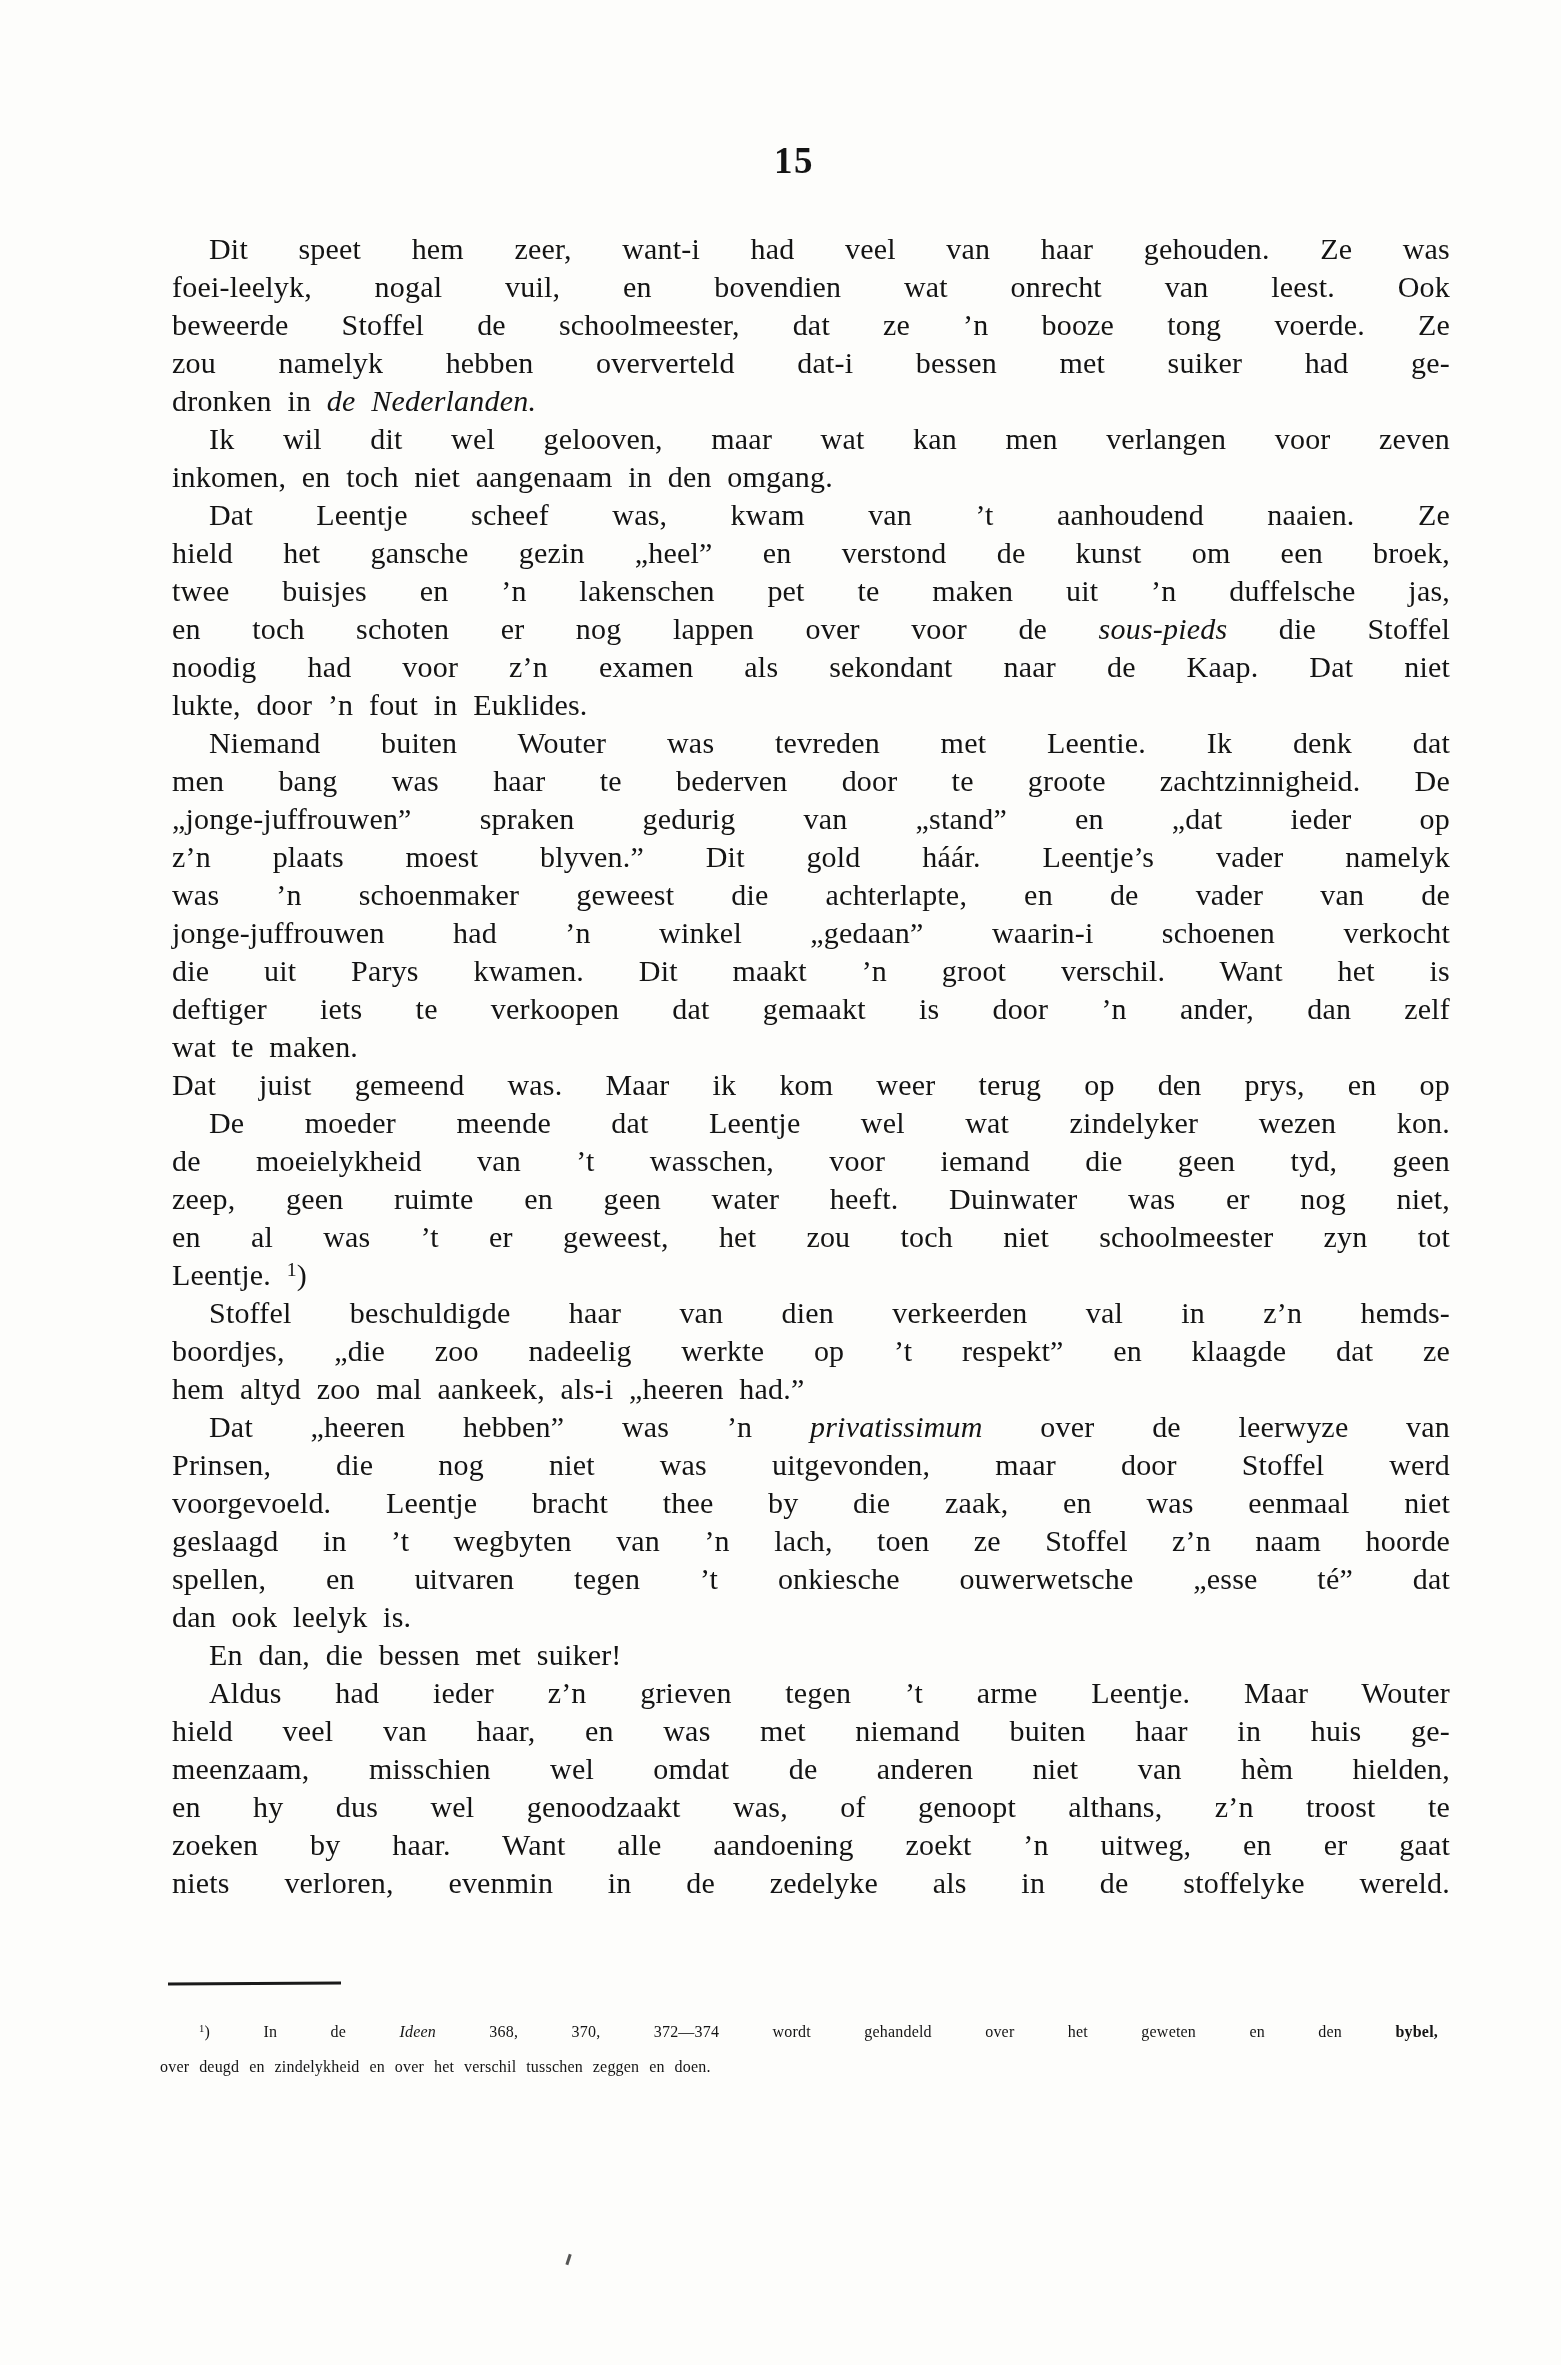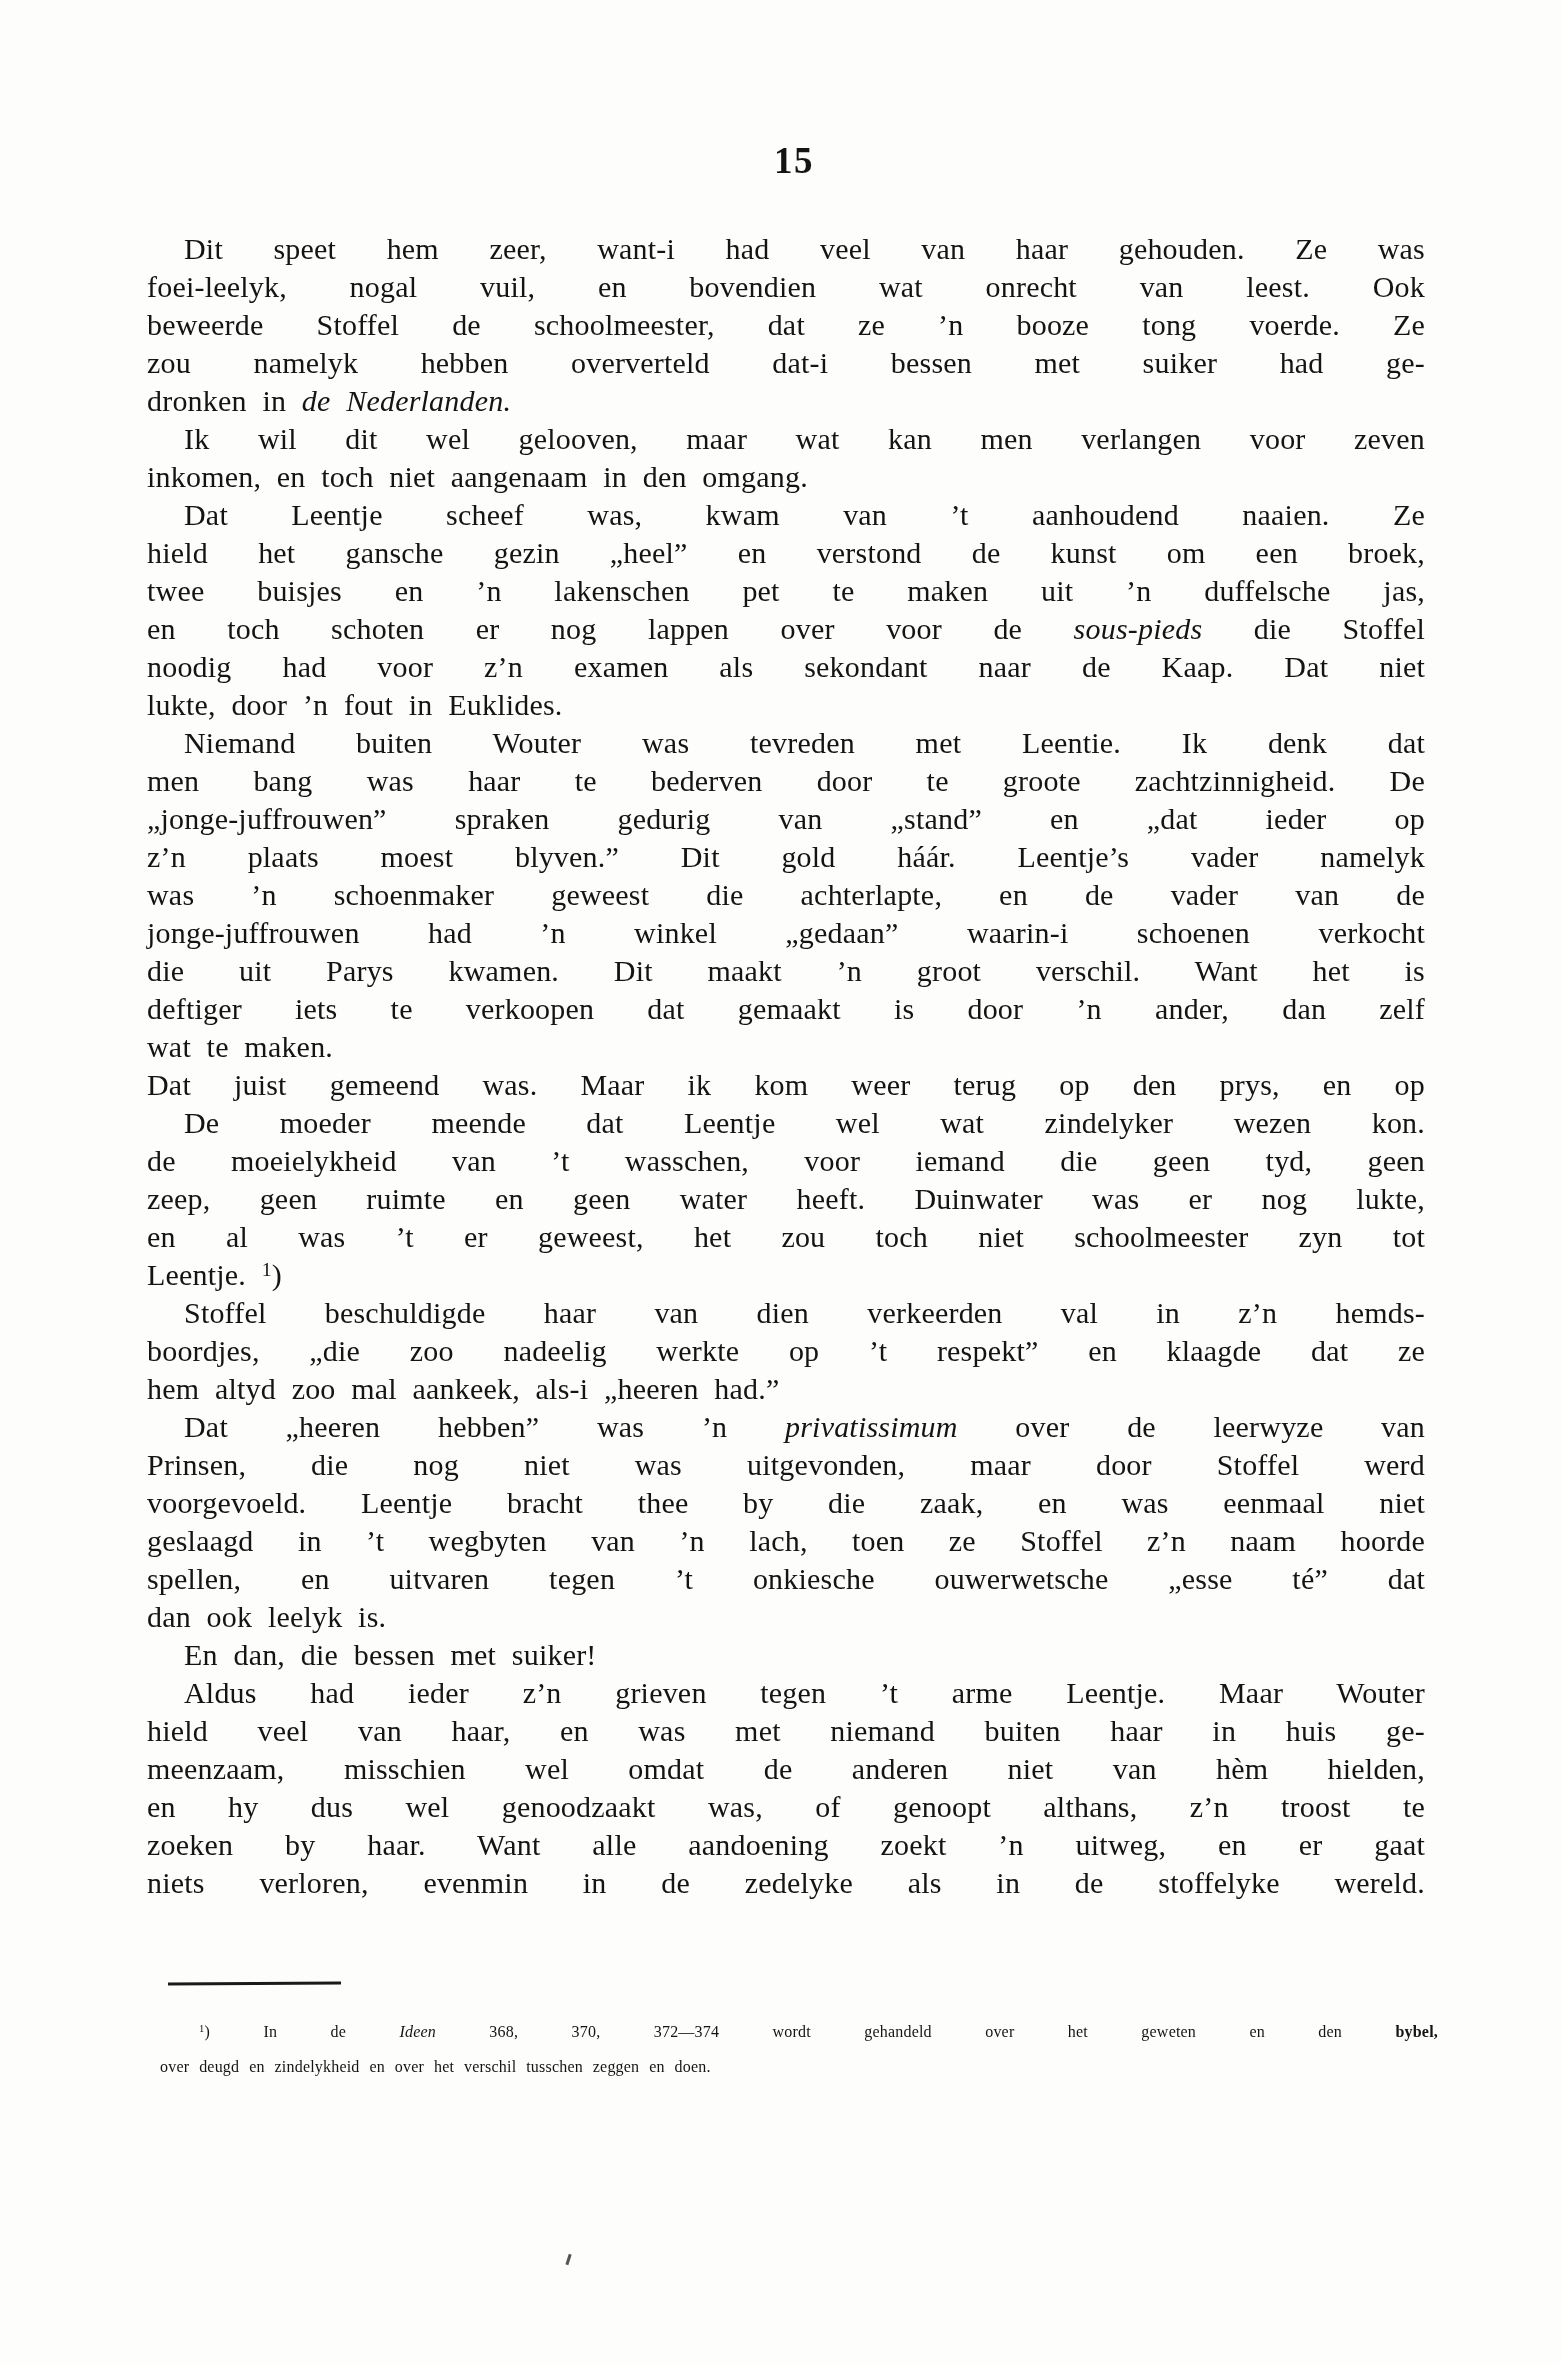--- a/index.html
+++ b/index.html
@@ -24,21 +24,21 @@
     top: 139px;
     left: 13px;
     width: 1562px;
     text-align: center;
     font-size: 37px;
     font-weight: bold;
     letter-spacing: 1.6px;
   }
   .text-block {
     position: absolute;
-    left: 147px;
+    left: 172px;
     top: 230px;
     width: 1278px;
   }
   .line {
     font-size: 30px;
     line-height: 38px;
     height: 38px;
     white-space: nowrap;
     word-spacing: 8px;
     letter-spacing: 0.2px;
@@ -119,21 +119,21 @@
       <div class="line j"><span>„jonge-juffrouwen” spraken gedurig van „stand” en „dat ieder op</span></div>
       <div class="line j"><span>z’n plaats moest blyven.” Dit gold háár. Leentje’s vader namelyk</span></div>
       <div class="line j"><span>was ’n schoenmaker geweest die achterlapte, en de vader van de</span></div>
       <div class="line j"><span>jonge-juffrouwen had ’n winkel „gedaan” waarin-i schoenen verkocht</span></div>
       <div class="line j"><span>die uit Parys kwamen. Dit maakt ’n groot verschil. Want het is</span></div>
       <div class="line j"><span>deftiger iets te verkoopen dat gemaakt is door ’n ander, dan zelf</span></div>
       <div class="line"><span>wat te maken.</span></div>
       <div class="line j"><span>Dat juist gemeend was. Maar ik kom weer terug op den prys, en op</span></div>
       <div class="line j indent"><span>De moeder meende dat Leentje wel wat zindelyker wezen kon.</span></div>
       <div class="line j"><span>de moeielykheid van ’t wasschen, voor iemand die geen tyd, geen</span></div>
-      <div class="line j"><span>zeep, geen ruimte en geen water heeft. Duinwater was er nog lukte,</span></div>
+      <div class="line j"><span>zeep, geen ruimte en geen water heeft. Duinwater was er nog niet,</span></div>
       <div class="line j"><span>en al was ’t er geweest, het zou toch niet schoolmeester zyn tot</span></div>
       <div class="line"><span>Leentje. </span><span class="sup">1</span><span>)</span></div>
       <div class="line j indent"><span>Stoffel beschuldigde haar van dien verkeerden val in z’n hemds-</span></div>
       <div class="line j"><span>boordjes, „die zoo nadeelig werkte op ’t respekt” en klaagde dat ze</span></div>
       <div class="line"><span>hem altyd zoo mal aankeek, als-i „heeren had.”</span></div>
       <div class="line j indent"><span>Dat „heeren hebben” was ’n </span><span class="i">privatissimum</span><span> over de leerwyze van</span></div>
       <div class="line j"><span>Prinsen, die nog niet was uitgevonden, maar door Stoffel werd</span></div>
       <div class="line j"><span>voorgevoeld. Leentje bracht thee by die zaak, en was eenmaal niet</span></div>
       <div class="line j"><span>geslaagd in ’t wegbyten van ’n lach, toen ze Stoffel z’n naam hoorde</span></div>
       <div class="line j"><span>spellen, en uitvaren tegen ’t onkiesche ouwerwetsche „esse té” dat</span></div>

